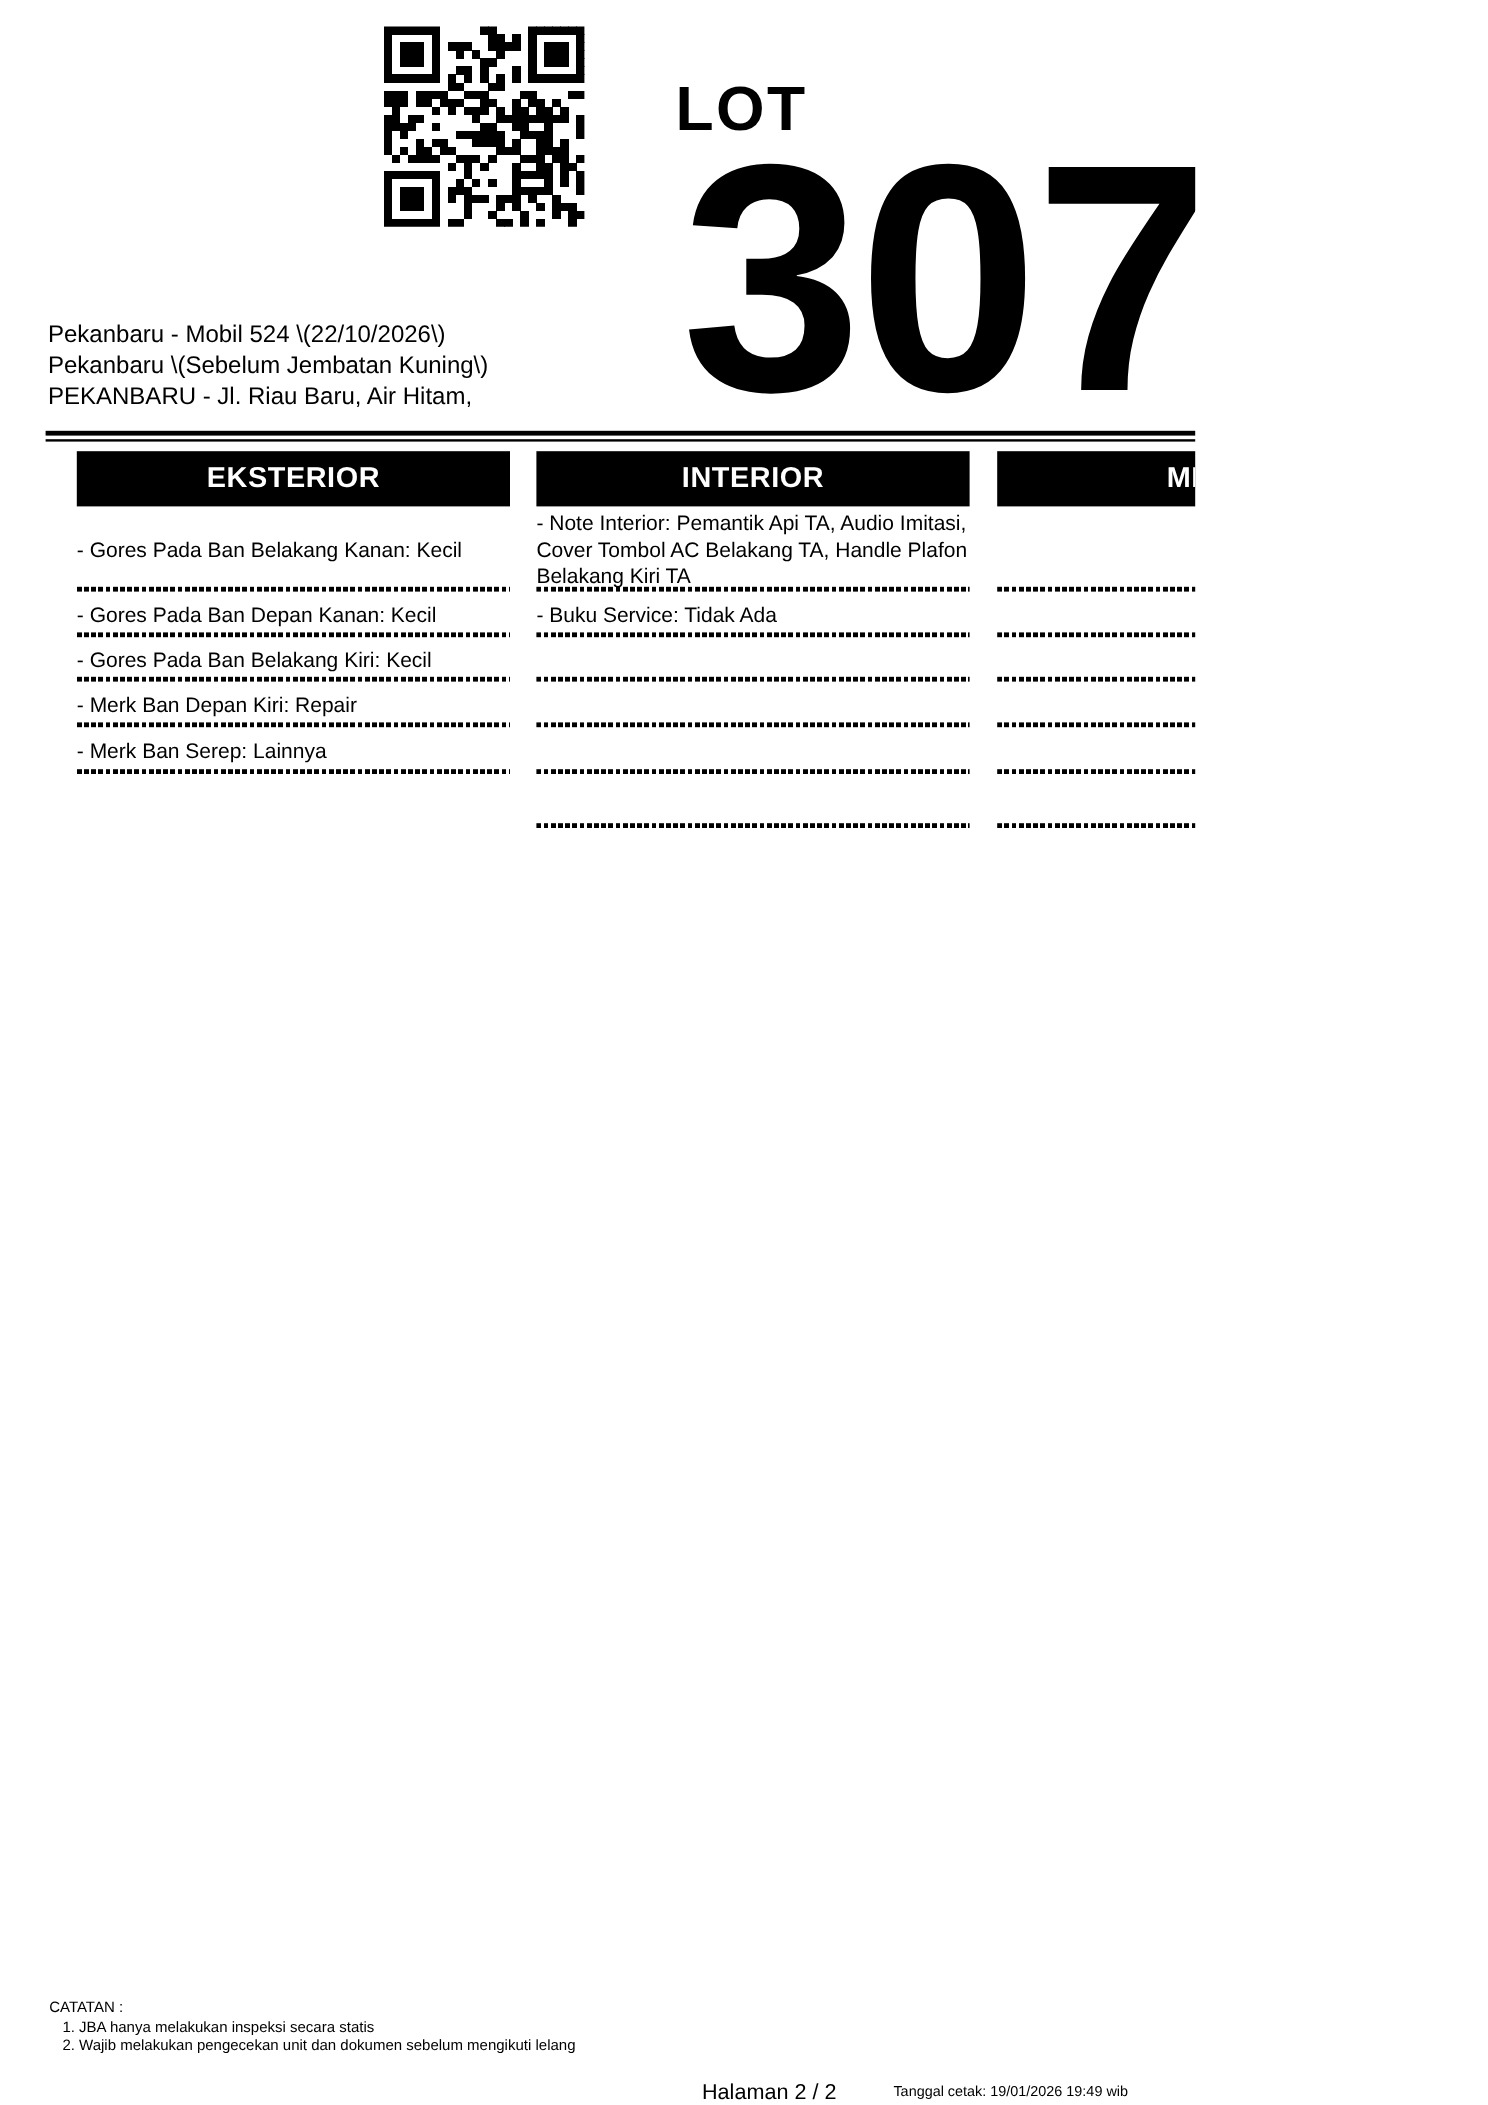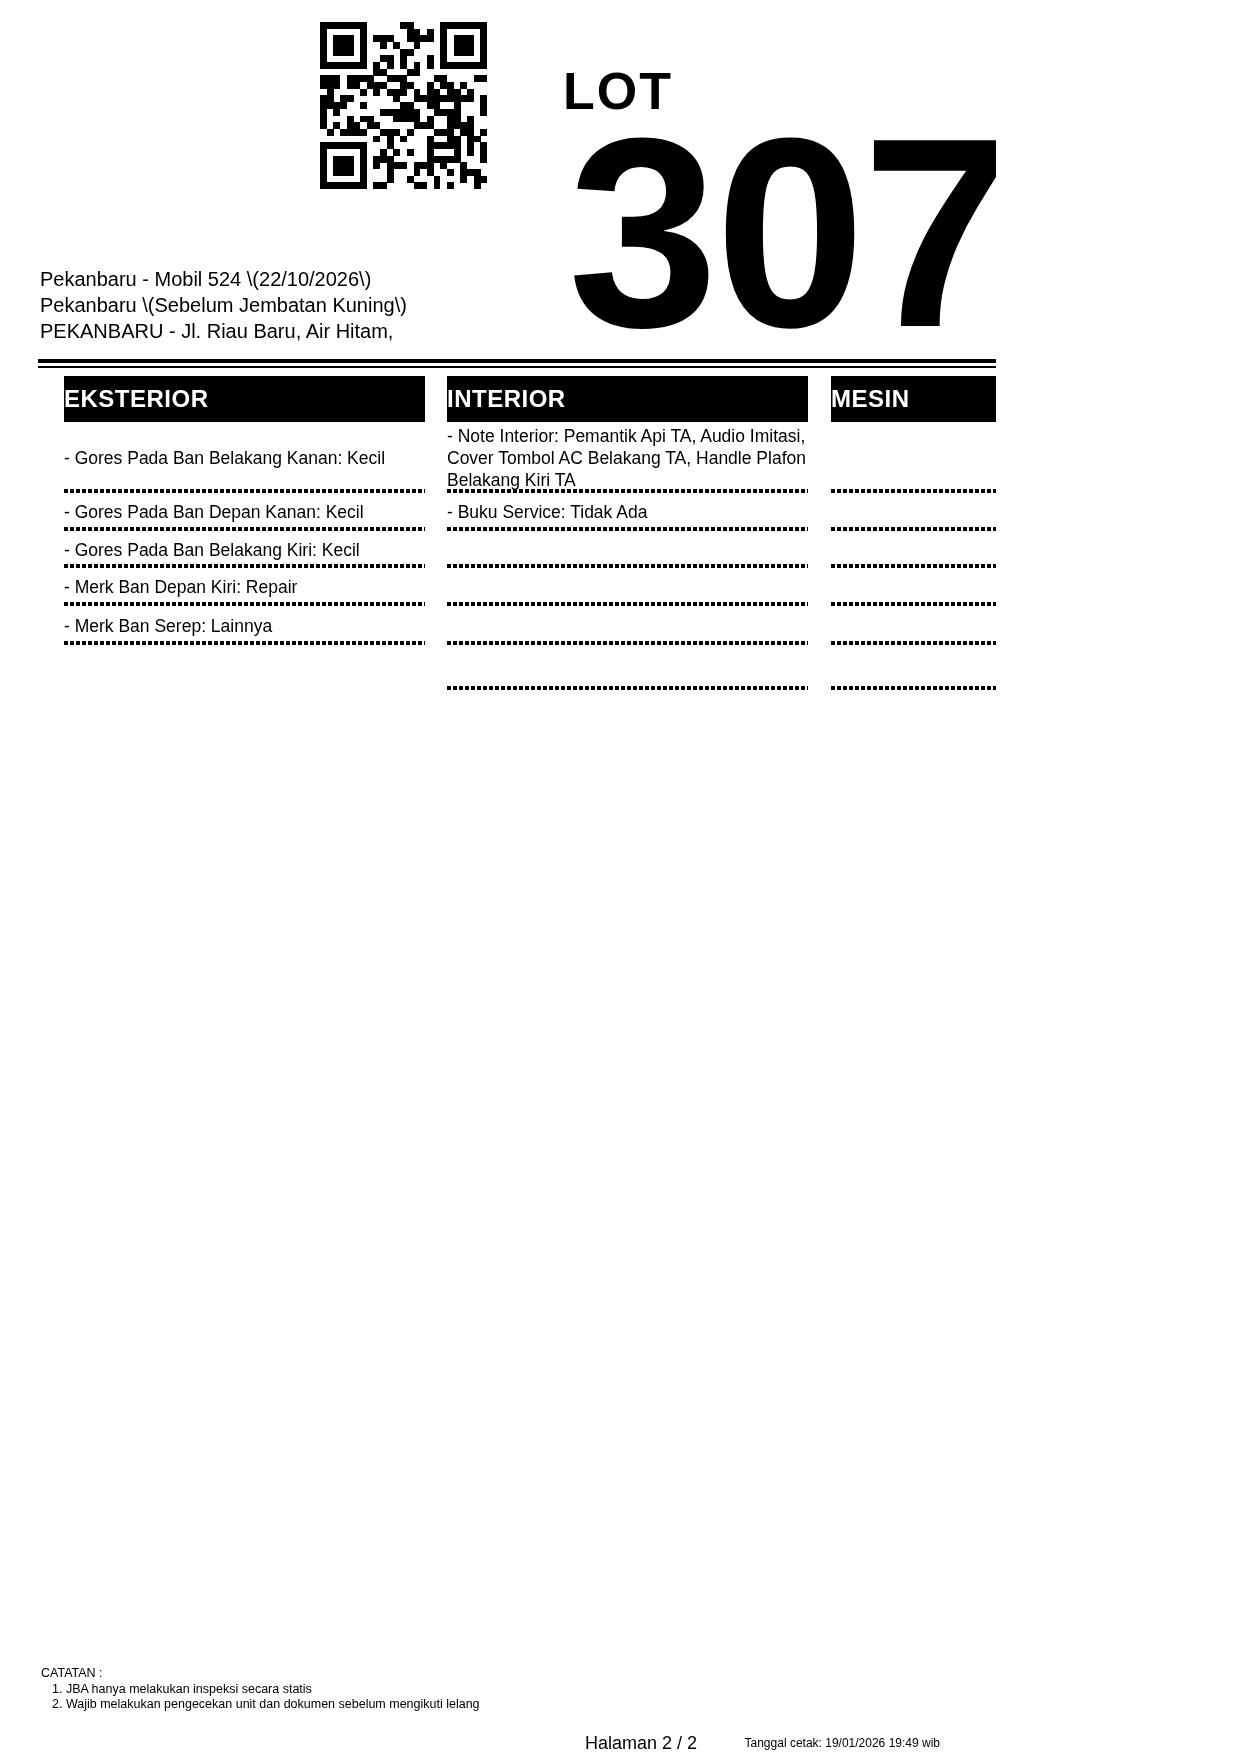--- a/index.html
+++ b/index.html
@@ -16,21 +16,21 @@
   #auction-info{position:absolute;left:40px;top:266px;font-size:20px;line-height:26px;}
   
   #double-rule{position:absolute;left:38px;top:359px;width:1162px;height:3px;
     border-top:4px solid #000;border-bottom:2px solid #000;}
   
   .col{position:absolute;top:376px;width:361px;}
   #col-eksterior{left:64px;}
   #col-interior{left:447px;}
   #col-mesin{left:831px;}
   .col-header{height:46px;background:#000;color:#fff;font-size:24px;font-weight:bold;
-    text-align:left;line-height:46px;letter-spacing:0.5px;}
+    text-align:center;line-height:46px;letter-spacing:0.5px;}
   .cell{position:relative;display:flex;align-items:center;font-size:17.5px;line-height:22px;}
   .cell::after{content:"";position:absolute;left:0;right:0;bottom:0;height:4px;
     background:repeating-linear-gradient(to right,#000 0 4px,transparent 4px 6px);}
   .cell>span{display:block;}
   .r1{height:71px;} .r2{height:38px;} .r3{height:37px;} .r4{height:38px;} .r5{height:39px;} .r6{height:45px;}
   
   #notes{position:absolute;left:41px;top:1666px;font-size:12.5px;line-height:15.5px;}
   #notes .note-item{margin-left:11px;}
   #page-number{position:absolute;left:585px;top:1734px;font-size:18px;line-height:18px;}
   #print-date{position:absolute;right:56px;top:1734px;font-size:12px;line-height:18px;}

